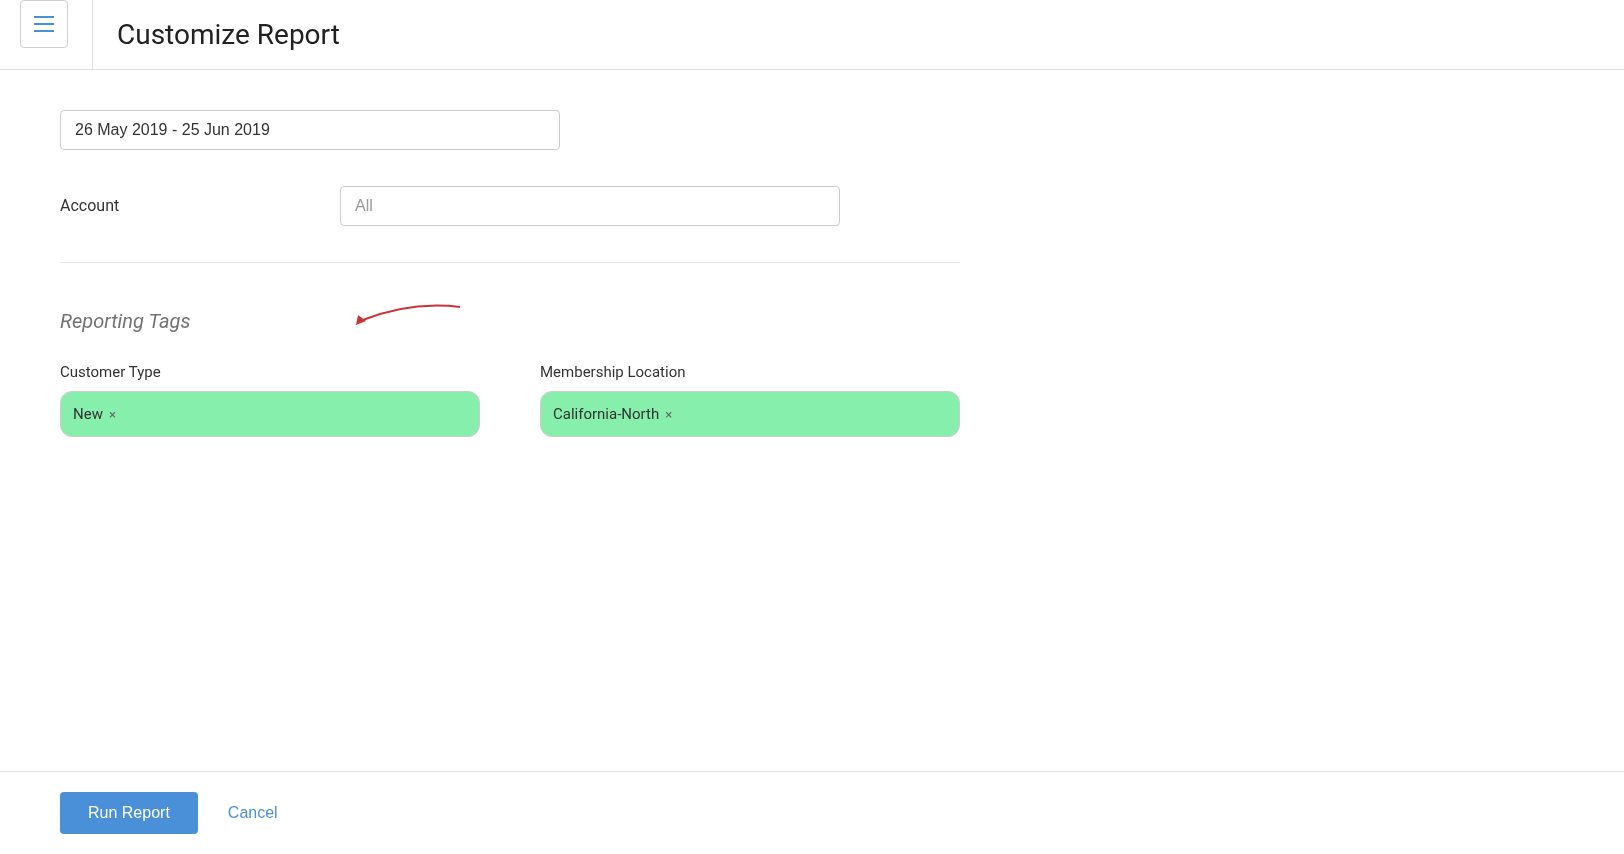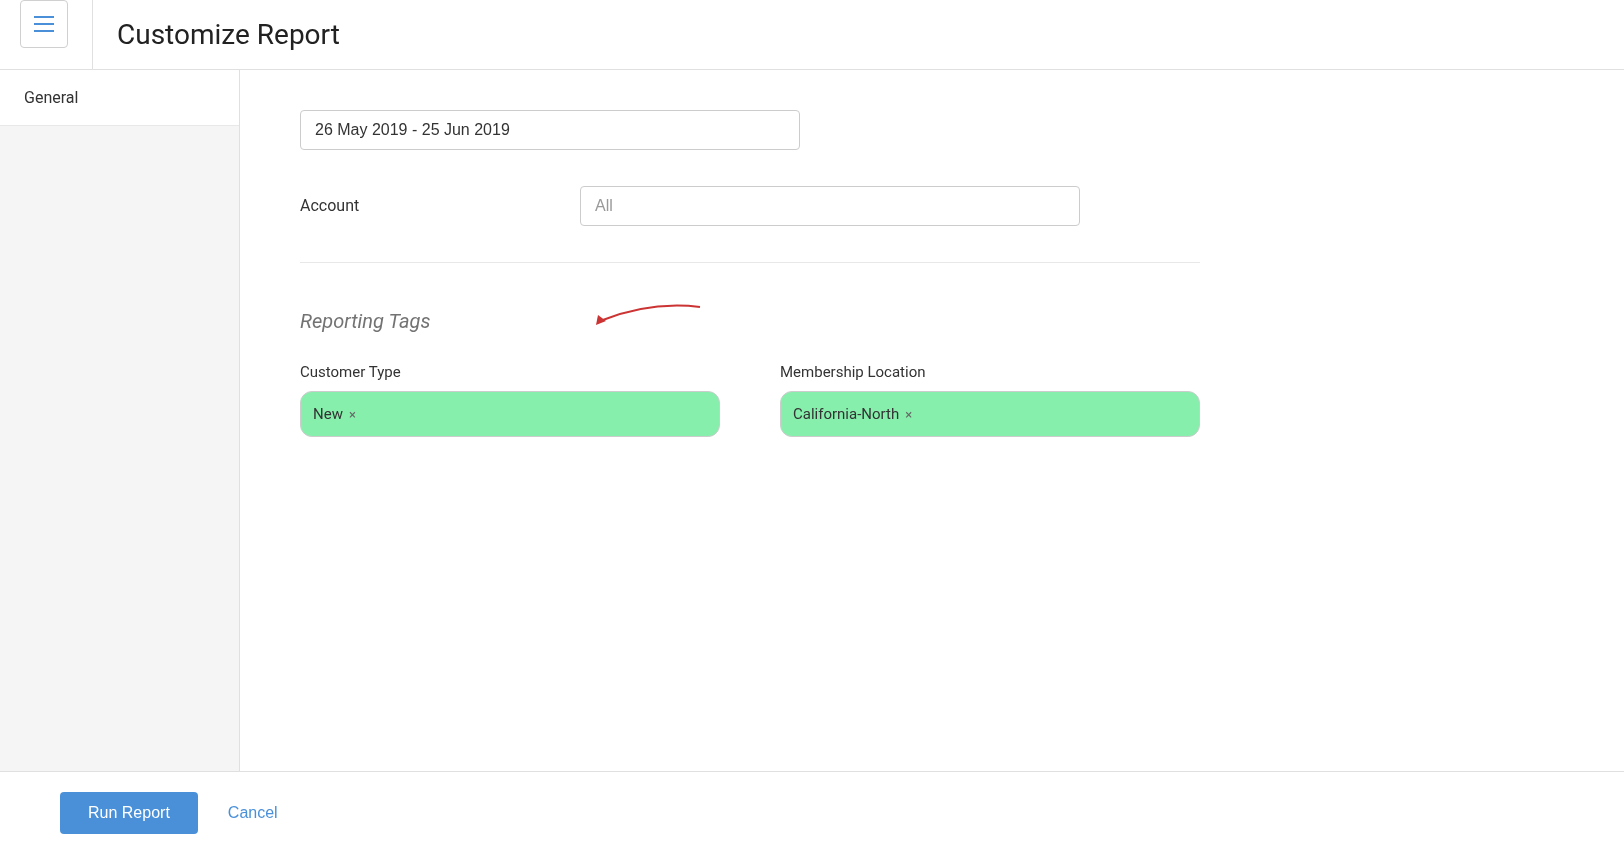--- a/index.html
+++ b/index.html
@@ -261,25 +261,20 @@
   <button class="hamburger-btn">
     <span></span>
     <span></span>
     <span></span>
   </button>
   <h1 class="header-title">Customize Report</h1>
 </div>
 
 <div class="main-layout">
 
-  <div class="sidebar">
-    <div class="sidebar-item active">
-      <span>General</span>
-    </div>
-  </div>
 
   <div class="content">
     <div class="form-section">
 
       <div class="form-row">
         <div class="form-field">
           <input class="form-input" type="text" value="26 May 2019 - 25 Jun 2019" style="">
         </div>
       </div>
 

